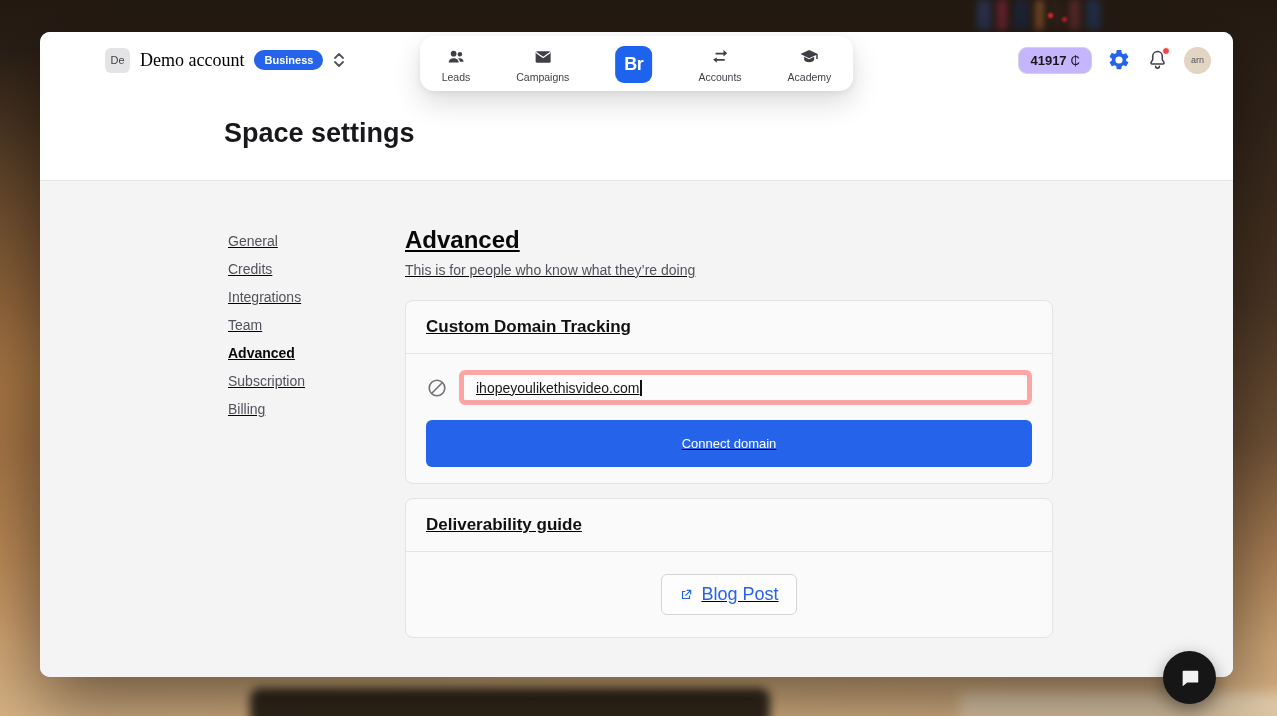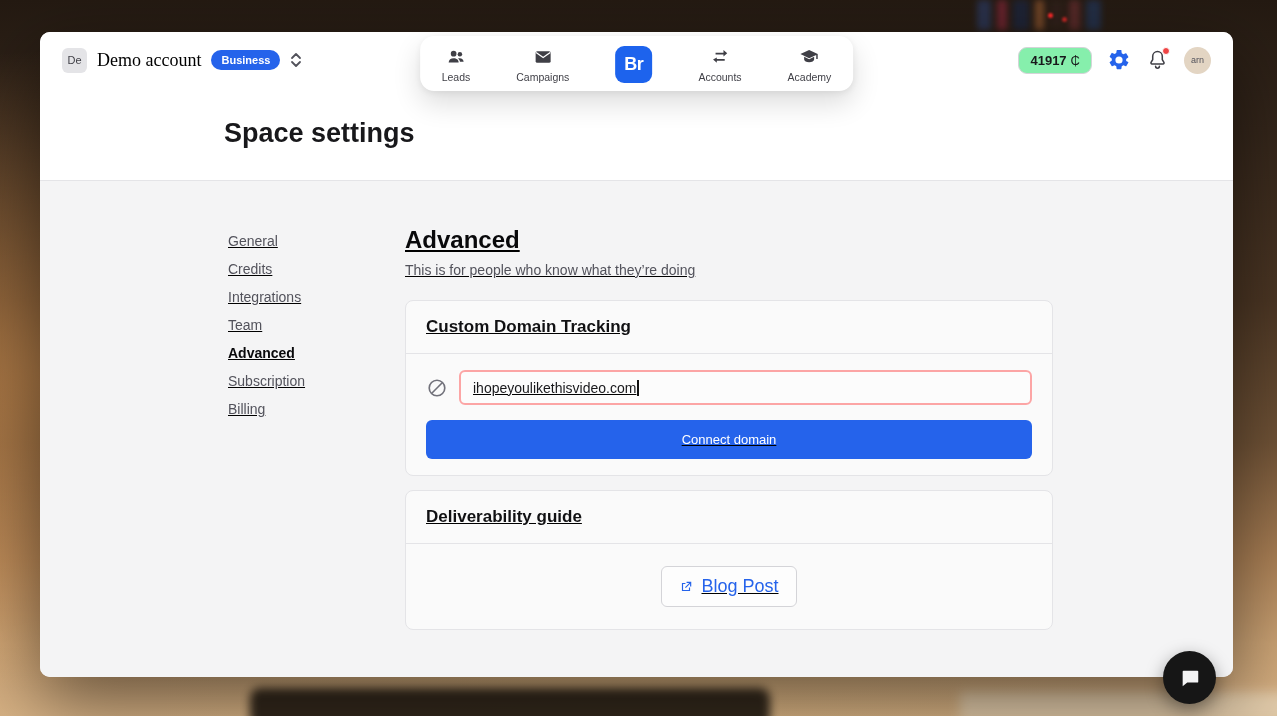--- a/index.html
+++ b/index.html
@@ -44,21 +44,21 @@
   
   .topbar {
     position:relative; height:56px; background:#ffffff; flex:0 0 auto;
     display:flex; align-items:center; justify-content:space-between;
     padding:0 22px; z-index:4;
   }
   .ws-cluster { display:flex; align-items:center; gap:10px; cursor:pointer; }
   .ws-avatar {
     width:25px; height:25px; border-radius:6px; background:#e4e4e7;
     display:flex; align-items:center; justify-content:center;
-    font-size:11px; color:#3f3f46;
+    font-size:11px; color:#3f3f46;margin-left:43px;
   }
   .ws-name { font-size:18px; color:#000000;font-family:Liberation Serif, serif; }
   .plan-badge {
     background:#2563eb; color:#fff; font-size:11px; font-weight:700;
     padding:4px 10px; border-radius:10px;
   }
   .chev-updown { width:12px; height:18px; color:#52525b; }
 
   
   .centernav {
@@ -74,21 +74,21 @@
   .brand-tile {
     width:37px; height:37px; border-radius:9px; background:#1d63ed;
     color:#fff; font-weight:700; font-size:18px; letter-spacing:-.5px;
     display:flex; align-items:center; justify-content:center; cursor:pointer;
   }
 
   .right-cluster { display:flex; align-items:center; gap:15px; }
   .credits-pill {
     display:flex; align-items:center; gap:4px;
     border:1px solid #d4d4d8; border-radius:9px; padding:5px 11px;
-    font-size:13px; font-weight:600; color:#18181b; background:#86efac; cursor:pointer;
+    font-size:13px; font-weight:600; color:#18181b; background:#c4b5fd; cursor:pointer;
   }
   .gear-btn { width:24px; height:24px; cursor:pointer; display:flex; }
   .bell-btn { position:relative; width:23px; height:24px; cursor:pointer; display:flex; }
   .bell-dot { position:absolute; right:-1px; top:-1px; width:8px; height:8px; border-radius:50%; background:#ef4444; border:1.5px solid #fff; }
   .user-avatar {
     width:27px; height:27px; border-radius:50%; background:#e3d5c3;
     display:flex; align-items:center; justify-content:center;
     font-size:9px; color:#52525b; cursor:pointer;
   }
 
@@ -116,32 +116,32 @@
     margin-top:22px; background:#fafafa; border:1px solid #e4e4e7;
     border-radius:8px; overflow:hidden;
   }
   .card-header { padding:16px 20px; border-bottom:1px solid #e4e4e7; }
   .card-title { font-size:17px; font-weight:700; color:#111113; }
   .card-body { padding:16px 20px; }
 
   .domain-row { display:flex; align-items:center; gap:11px; }
   .slash-icon { width:22px; height:22px; flex:0 0 auto; display:flex; }
   .domain-input {
-    flex:1; height:35px; border:2px solid #fca5a5; border-radius:6px;
+    flex:1; height:35px; border:5px solid #fca5a5; border-radius:6px;
     background:#fcfcfc; display:flex; align-items:center; padding:0 12px;
     font-size:14px; color:#18181b; cursor:text;
   }
   .caret {
     display:inline-block; width:1.5px; height:16px; background:#111;
     margin-left:1px; animation:blink 1.1s steps(1) infinite;
   }
   @keyframes blink { 0%,55%{opacity:1} 56%,100%{opacity:0} }
 
   .connect-btn {
-    margin-top:15px; width:100%; height:39px; border:none; border-radius:6px;
+    margin-top:15px; width:100%; height:47px; border:none; border-radius:6px;
     background:#2563eb; color:#fff; font-size:13px; font-family:inherit;
     cursor:pointer; display:flex; align-items:center; justify-content:center;
   }
 
   .guide-body { padding:22px 20px; display:flex; justify-content:center; }
   .blog-btn {
     display:inline-flex; align-items:center; gap:8px;
     padding:9px 17px; border:1px solid #d4d4d8; border-radius:6px;
     background:#fdfdfd; color:#2563eb; font-size:18px; font-family:inherit; cursor:pointer;
   }

